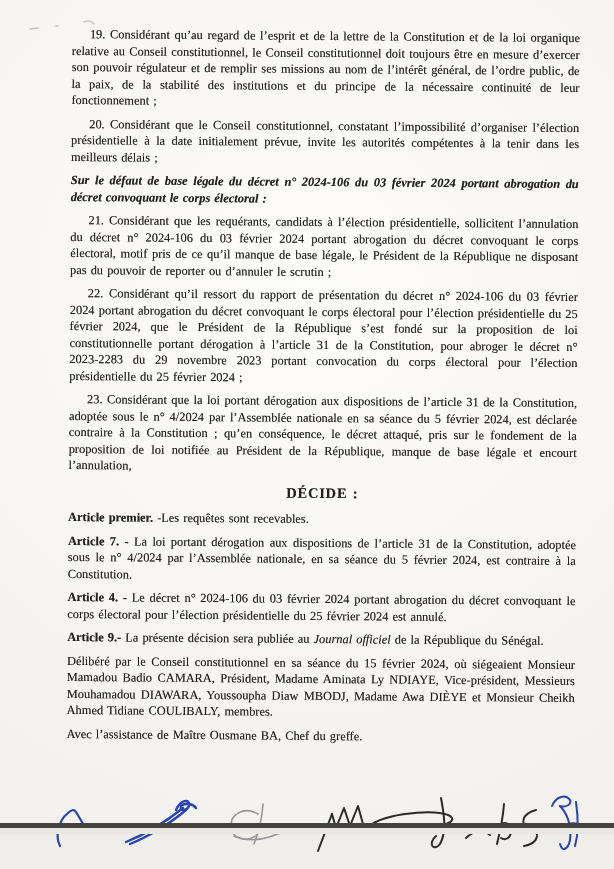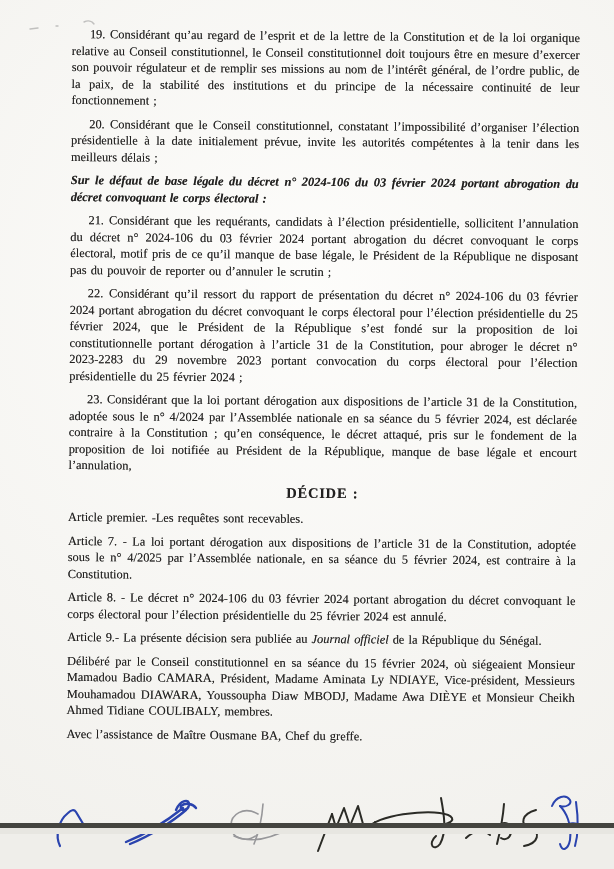--- a/index.html
+++ b/index.html
@@ -17,21 +17,21 @@
   }
   .content {
     position: absolute; left: 72px; top: 26px; width: 508px;
     transform: rotate(0.45deg); transform-origin: 0 0;
     text-shadow: 0 0 .5px rgba(40,40,40,.55);
   }
   p { margin: 0 0 7px 0; font-size: 12.4px; line-height: 16.5px; text-align: justify; word-spacing: 1px; }
   p.indent { text-indent: 18px; }
   p.section-heading { font-weight: bold; font-style: italic; margin-top: 2px; }
   p.decide { text-align: center; font-weight: bold; font-size: 14.5px; letter-spacing: .8px; margin: 9px 0 10px 0; }
-  p.article b { font-weight: normal; }
+  p.article b { font-weight: bold; }
   p.last-line { margin-bottom: 3px; }
   .pencil-marks { position: absolute; left: 22px; top: 16px; opacity: .5; }
   .signatures { position: absolute; left: 0; top: 794px; }
   .scan-bottom-edge {
     position: absolute; left: 0; bottom: 6px; width: 614px; height: 5px;
     background: #44443f; box-shadow: 0 1px 0 rgba(0,0,0,.25);
   }
   .scan-below-edge {
     position: absolute; left: 0; bottom: 0; width: 614px; height: 6px; background: #e7e6e1;
   }
@@ -51,22 +51,22 @@
     <p class="indent">19.  Considérant qu’au regard de l’esprit et de la lettre de la Constitution et de la loi organique relative au Conseil constitutionnel, le Conseil constitutionnel doit toujours être en mesure d’exercer son pouvoir régulateur et de remplir ses missions au nom de l’intérêt général, de l’ordre public, de la paix, de la stabilité des institutions et du principe de la nécessaire continuité de leur fonctionnement ;</p>
     <p class="indent">20.  Considérant que le Conseil constitutionnel, constatant l’impossibilité d’organiser l’élection présidentielle à la date initialement prévue, invite les autorités compétentes à la tenir dans les meilleurs délais ;</p>
     <p class="section-heading">Sur le défaut de base légale du décret n° 2024-106 du 03 février 2024 portant abrogation du décret convoquant le corps électoral :</p>
     <p class="indent">21.  Considérant que les requérants, candidats à l’élection présidentielle, sollicitent l’annulation du décret n° 2024-106 du 03 février 2024 portant abrogation du décret convoquant le corps électoral, motif pris de ce qu’il manque de base légale, le Président de la République ne disposant pas du pouvoir de reporter ou d’annuler le scrutin ;</p>
     <p class="indent">22.  Considérant qu’il ressort du rapport de présentation du décret n° 2024-106 du 03 février 2024 portant abrogation du décret convoquant le corps électoral pour l’élection présidentielle du 25 février 2024, que le Président de la République s’est fondé sur la proposition de loi constitutionnelle portant dérogation à l’article 31 de la Constitution, pour abroger le décret n° 2023-2283 du 29 novembre 2023 portant convocation du corps électoral pour l’élection présidentielle du 25 février 2024 ;</p>
     <p class="indent">23.  Considérant que la loi portant dérogation aux dispositions de l’article 31 de la Constitution, adoptée sous le n° 4/2024 par l’Assemblée nationale en sa séance du 5 février 2024, est déclarée contraire à la Constitution ; qu’en conséquence, le décret attaqué, pris sur le fondement de la proposition de loi notifiée au Président de la République, manque de base légale et encourt l’annulation,</p>
 
     <p class="decide">DÉCIDE :</p>
 
     <p class="article"><b>Article premier.</b><span> -Les requêtes sont recevables.</span></p>
-    <p class="article"><b>Article 7. -</b><span> La loi portant dérogation aux dispositions de l’article 31 de la Constitution, adoptée sous le n° 4/2025 par l’Assemblée nationale, en sa séance du 5 février 2024, est contraire à la Constitution.</span></p>
-    <p class="article"><b>Article 8. -</b><span>  Le décret n° 2024-106 du 03 février 2024 portant abrogation du décret convoquant le corps électoral pour l’élection présidentielle du 25 février 2024 est annulé.</span></p>
+    <p class="article"><b>Article 7. -</b><span> La loi portant dérogation aux dispositions de l’article 31 de la Constitution, adoptée sous le n° 4/2024 par l’Assemblée nationale, en sa séance du 5 février 2024, est contraire à la Constitution.</span></p>
+    <p class="article"><b>Article 4. -</b><span>  Le décret n° 2024-106 du 03 février 2024 portant abrogation du décret convoquant le corps électoral pour l’élection présidentielle du 25 février 2024 est annulé.</span></p>
     <p class="article"><b>Article 9.-</b><span> La présente décision sera publiée au </span><i>Journal officiel</i><span> de la République du Sénégal.</span></p>
 
     <p>Délibéré par le Conseil constitutionnel en sa séance du 15 février 2024, où siégeaient Monsieur Mamadou Badio CAMARA, Président, Madame Aminata Ly NDIAYE, Vice-président, Messieurs Mouhamadou DIAWARA, Youssoupha Diaw MBODJ, Madame Awa DIÈYE et Monsieur Cheikh Ahmed Tidiane COULIBALY, membres.</p>
     <p class="last-line">Avec l’assistance de Maître Ousmane BA, Chef du greffe.</p>
   </div>
 
   <svg class="signatures" width="614" height="64" viewBox="0 0 614 64" fill="none" stroke-linecap="round" stroke-linejoin="round">
     <g stroke-width="2.2" stroke="#2a43ae">
       <path d="M 60 52 C 55 42, 58 27, 68 19 C 71 16, 74 15, 76 18 L 88 38"></path>
     </g>

